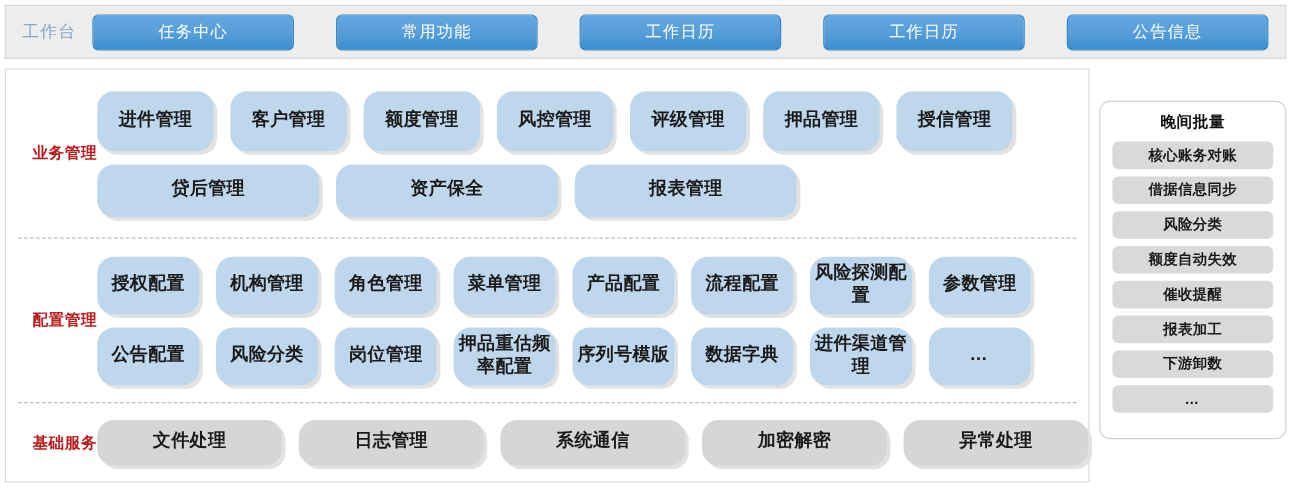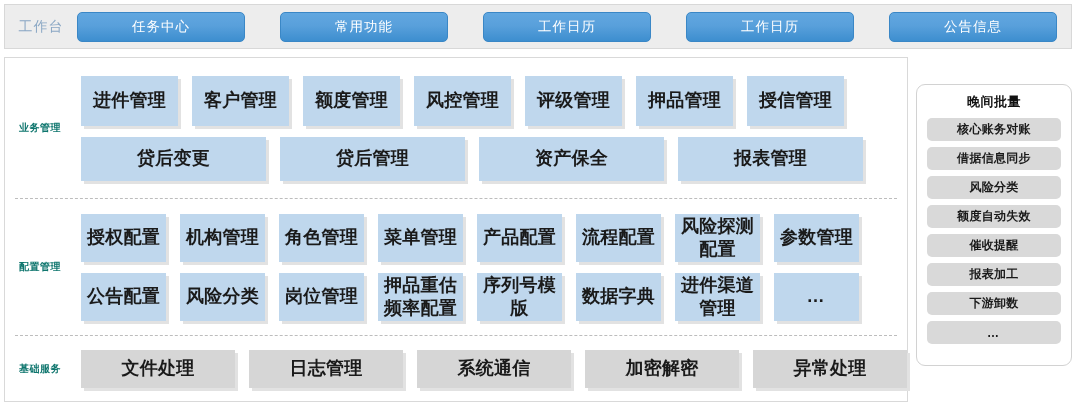--- a/index.html
+++ b/index.html
@@ -59,33 +59,34 @@
   .sec-config{height:136px;}
   .sec-basic{height:65px;}
 
   .divider{
     height:0;border-top:1px dashed #bdbdbd;
     margin:0 10px;
   }
 
   .sec-label{
     flex:0 0 76px;width:76px;
-    font-size:10px;font-weight:bold;color:#0f766e;
+    font-size:13px;font-weight:bold;color:#b91c1c;
     padding-left:14px;box-sizing:border-box;
     letter-spacing:0.5px;
+    text-align:right;
   }
   .sec-rows{flex:1;display:flex;flex-direction:column;gap:11px;padding-right:12px;}
   .row{display:flex;gap:14px;}
 
   
   .tile{
-    border-radius:0;
+    border-radius:14px;
     display:flex;align-items:center;justify-content:center;
     text-align:center;
-    font-size:18px;font-weight:bold;color:#1a1a1a;
+    font-size:15px;font-weight:bold;color:#1a1a1a;
     box-sizing:border-box;
     line-height:1.25;
     padding:18px 4px;
     box-shadow:3px 3px 0 0 #e2e2e2;
     cursor:pointer;
     letter-spacing:0.3px;
   }
   .tile-blue{background:#bfd7ed;}
   .tile-gray{background:#d6d6d6;}
 
@@ -146,21 +147,20 @@
         <div class="row">
           <div class="tile tile-blue t-biz1">进件管理</div>
           <div class="tile tile-blue t-biz1">客户管理</div>
           <div class="tile tile-blue t-biz1">额度管理</div>
           <div class="tile tile-blue t-biz1">风控管理</div>
           <div class="tile tile-blue t-biz1">评级管理</div>
           <div class="tile tile-blue t-biz1">押品管理</div>
           <div class="tile tile-blue t-biz1">授信管理</div>
         </div>
         <div class="row">
-          <div class="tile tile-blue t-biz2">贷后变更</div>
           <div class="tile tile-blue t-biz2">贷后管理</div>
           <div class="tile tile-blue t-biz2">资产保全</div>
           <div class="tile tile-blue t-biz2">报表管理</div>
         </div>
       </div>
     </div>
 
     <div class="divider"></div>
 
     <div class="section sec-config">

